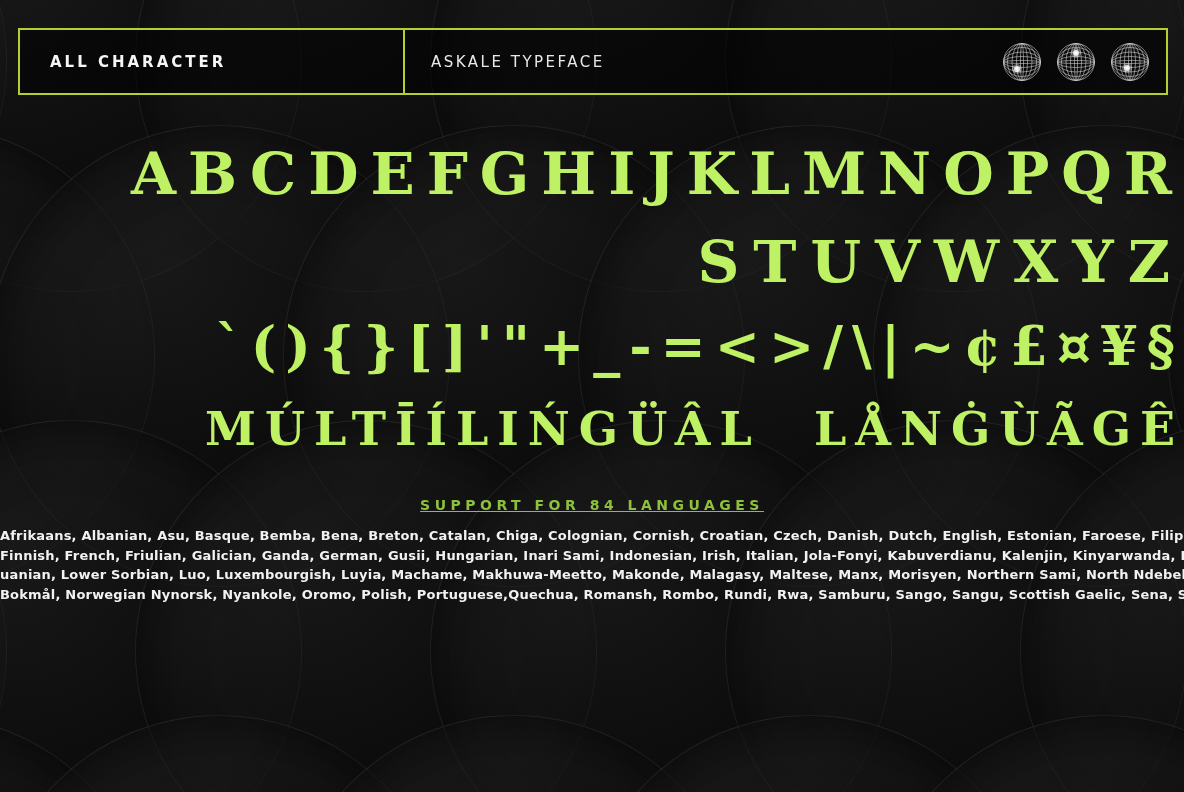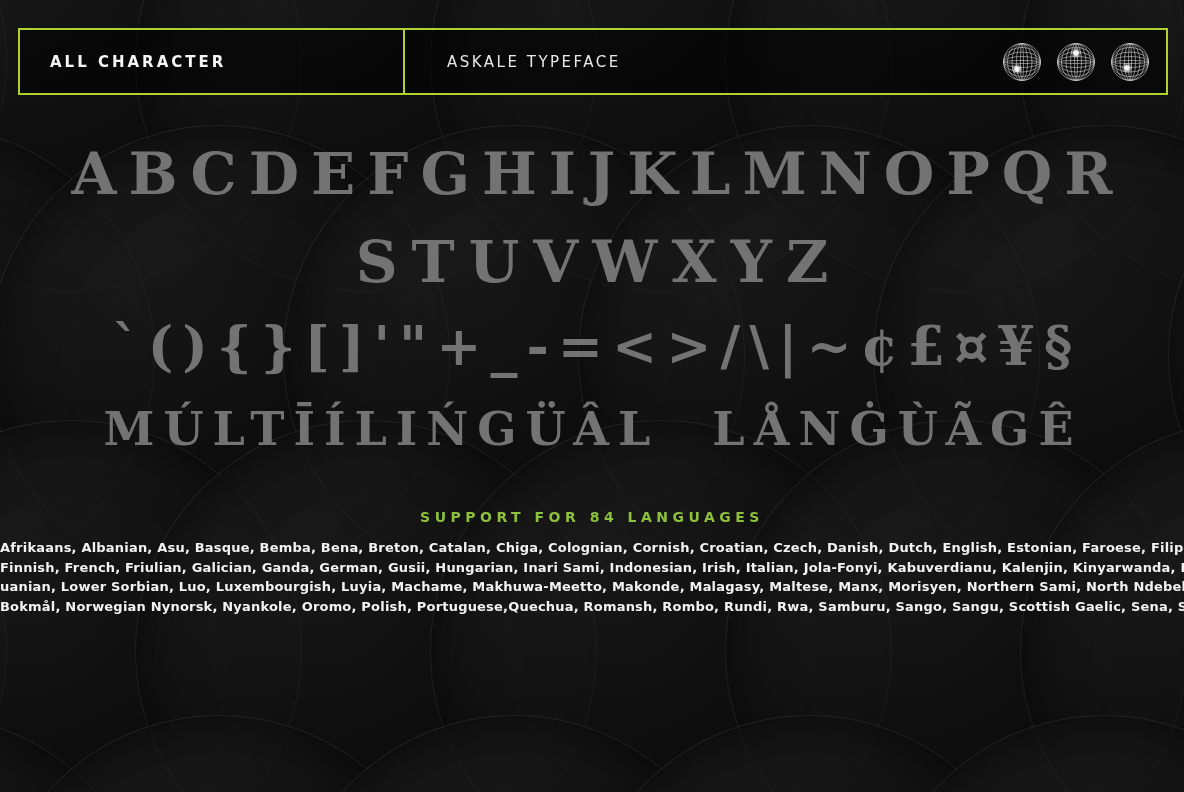--- a/index.html
+++ b/index.html
@@ -31,44 +31,46 @@
     width:385px;display:flex;align-items:center;
     border-right:2px solid #b2d02f;
     padding-left:30px;box-sizing:border-box;
   }
   .frame-left span{
     color:#f5f5f5;font-size:15px;font-weight:bold;letter-spacing:3px;
     font-family:"DejaVu Sans", sans-serif;
   }
   .frame-right{
     flex:1;display:flex;align-items:center;
-    padding:0 16px 0 26px;box-sizing:border-box;margin-left:16px;
+    padding:0 16px 0 26px;box-sizing:border-box;
   }
   .frame-right .title{
     color:#e8e8e8;font-size:15px;font-weight:normal;letter-spacing:2.5px;
   }
   .globes{margin-left:auto;display:flex;align-items:center;gap:14px;}
   .globes svg{display:block;}
   
   .stage{position:absolute;left:0;top:93px;width:1184px;z-index:1;text-align:center;}
   .glyph-row{
     font-family:"DejaVu Serif", serif;
     font-weight:bold;
-    color:#737373;
+    color:#bef264;
     white-space:nowrap;
+    text-align:right;
   }
   .row1{margin-top:36px;line-height:90px;font-size:58px;letter-spacing:12px;padding-left:12px;}
   .row2{line-height:86px;font-size:58px;letter-spacing:14px;padding-left:14px;}
   .row3{line-height:86px;font-size:56px;letter-spacing:10px;padding-left:10px;}
   .row4{line-height:82px;font-size:54px;letter-spacing:9px;padding-left:9px;}
   .row5{line-height:84px;font-size:46px;letter-spacing:9px;padding-left:2px;word-spacing:28px;}
   .support-heading{
-    margin-top:38px;
+    margin-top:26px;
     color:#8dc13c;font-size:14px;font-weight:bold;letter-spacing:4.5px;
     font-family:"DejaVu Sans", sans-serif;
+    text-decoration:underline;
   }
   .languages{margin-top:13px;}
   .lang-line{
     color:#f2f2f2;font-size:13px;font-weight:600;
     letter-spacing:0.2px;line-height:19.5px;white-space:nowrap;
     font-family:"DejaVu Sans", sans-serif;
   }
 </style>
 </head>
 <body>

